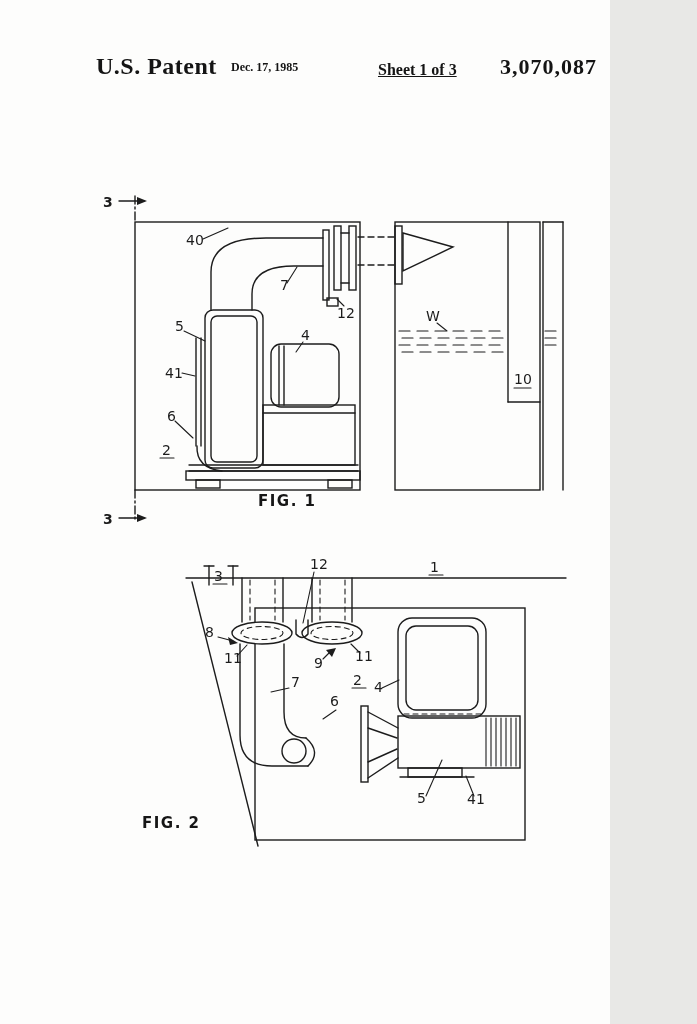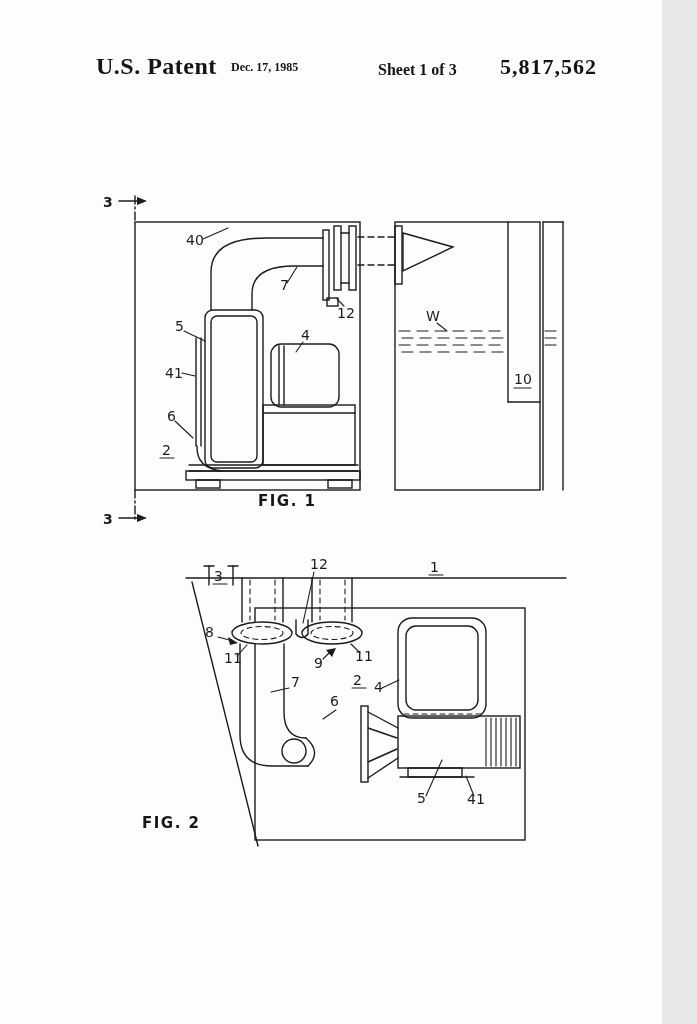--- a/index.html
+++ b/index.html
@@ -1,41 +1,41 @@
 <!DOCTYPE html>
 <html><head>
 <meta charset="utf-8">
 <style>
   html,body{margin:0;padding:0;background:#e8e8e6;}
   .page{
     position:relative;
-    width:662px;height:1024px;
+    width:610px;height:1024px;
     background:#fdfdfc;
     overflow:hidden;
     font-family:"Liberation Serif", serif;
     color:#111;
   }
   .hdr{position:absolute;white-space:nowrap;color:#141414;}
   .hdr-title{left:96px;top:53px;font-size:24px;font-weight:bold;letter-spacing:.5px;}
   .hdr-date{left:231px;top:60px;font-size:12px;font-weight:bold;}
-  .hdr-sheet{left:378px;top:61px;font-size:16px;font-weight:bold;}
+  .hdr-sheet{left:378px;top:61px;font-size:16px;font-weight:bold;text-decoration:underline;}
   .hdr-number{left:500px;top:54px;font-size:22px;font-weight:bold;letter-spacing:1px;}
   svg{position:absolute;left:0;top:0;}
   .lbl{font-family:"DejaVu Sans", sans-serif;font-size:14px;fill:#1c1c1c;}
   .cap{font-family:"DejaVu Sans", sans-serif;font-size:15px;font-weight:bold;fill:#161616;letter-spacing:1.5px;}
 </style>
 </head>
 <body>
 
 <div class="page">
 
   <div class="hdr hdr-title">U.S. Patent</div>
   <div class="hdr hdr-date">Dec. 17, 1985</div>
   <div class="hdr hdr-sheet">Sheet 1 of 3</div>
-  <div class="hdr hdr-number">5,817,562</div>
+  <div class="hdr hdr-number">3,070,087</div>
 
   <svg width="697" height="1024" viewBox="0 0 697 1024">
 
     <g stroke="#1c1c1c" fill="none" stroke-width="1.4" stroke-linecap="round">
 
       <g>
         <path d="M135,196 L135,222" stroke-dasharray="8 3 2 3"></path>
         <path d="M135,490 L135,521" stroke-dasharray="8 3 2 3"></path>
         <line x1="119" y1="201" x2="144" y2="201"></line>
         <polygon points="147,201 137,197 137,205" fill="#1c1c1c" stroke="none"></polygon>

